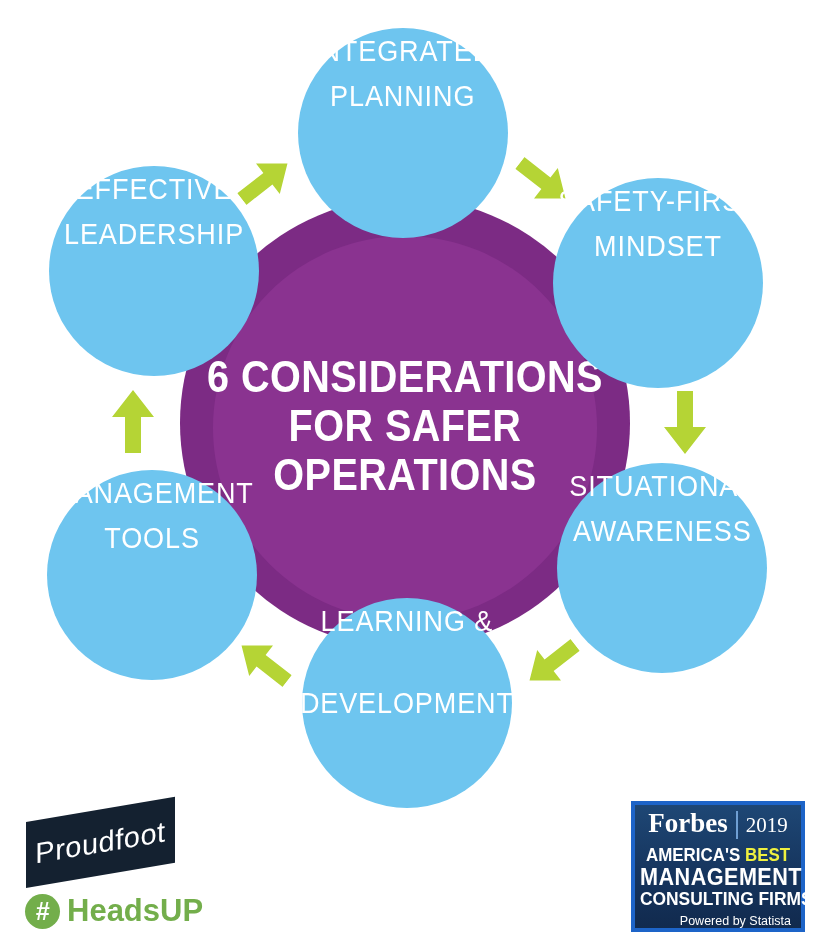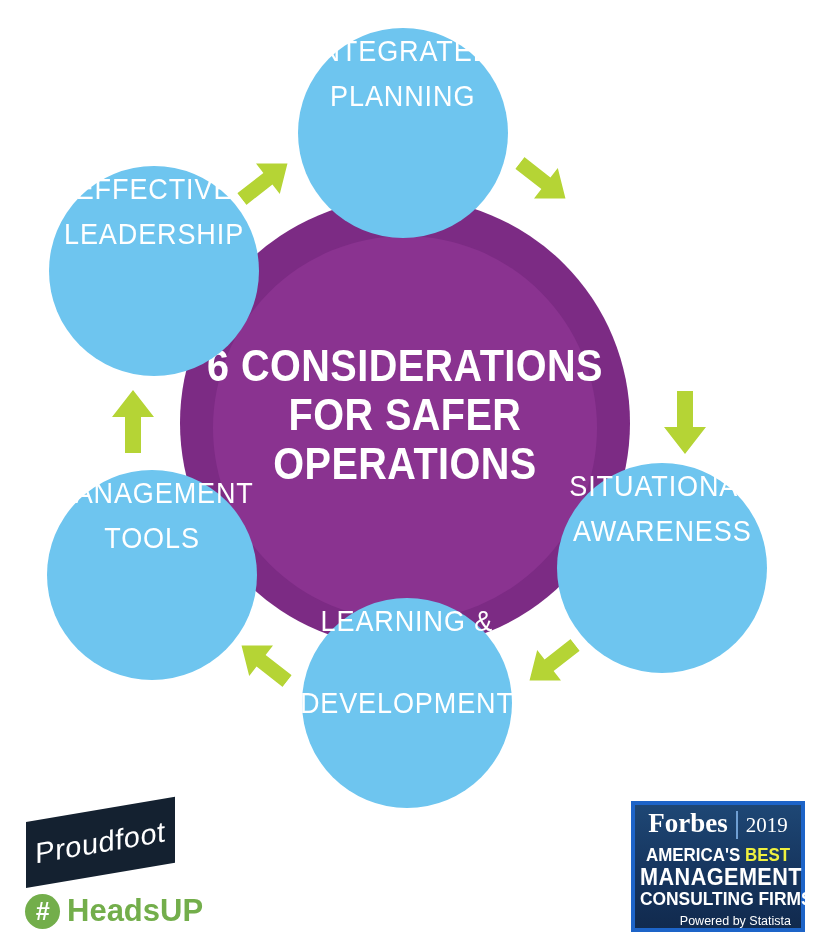--- a/index.html
+++ b/index.html
@@ -11,21 +11,21 @@
   
   .purple-outer {
     position:absolute; left:180px; top:198px; width:450px; height:450px;
     border-radius:50%; background:#7c2b84;
   }
   .purple-inner {
     position:absolute; left:213px; top:236px; width:384px; height:384px;
     border-radius:50%; background:#8a3390;
   }
   .center-title {
-    position:absolute; left:155px; top:341px; width:500px; text-align:center;
+    position:absolute; left:155px; top:352px; width:500px; text-align:center;
   }
   .center-title .line {
     display:block; color:#ffffff; font-weight:bold; font-size:44px;
     line-height:49px; letter-spacing:0.5px; transform:scaleX(0.9);
     white-space:nowrap;
   }
 
   
   .bubble {
     position:absolute; width:210px; height:210px; border-radius:50%;
@@ -140,20 +140,24 @@
   <div class="arrow a6">
     <svg viewBox="0 0 64 44">
         <path fill="currentColor" d="M0,14 L36,14 L36,1 L63,22 L36,43 L36,30 L0,30 Z"></path>
       </svg>
   </div>
 
   <div class="bubble b-integrated">
     <span class="line">INTEGRATED</span>
     <span class="line">PLANNING</span>
   </div>
+  <div class="bubble b-safety">
+    <span class="line">SAFETY-FIRST</span>
+    <span class="line">MINDSET</span>
+  </div>
   <div class="bubble b-situational">
     <span class="line">SITUATIONAL</span>
     <span class="line">AWARENESS</span>
   </div>
   <div class="bubble b-learning">
     <span class="line">LEARNING &amp;</span>
     <span class="line">DEVELOPMENT</span>
   </div>
   <div class="bubble b-management">
     <span class="line">MANAGEMENT</span>

